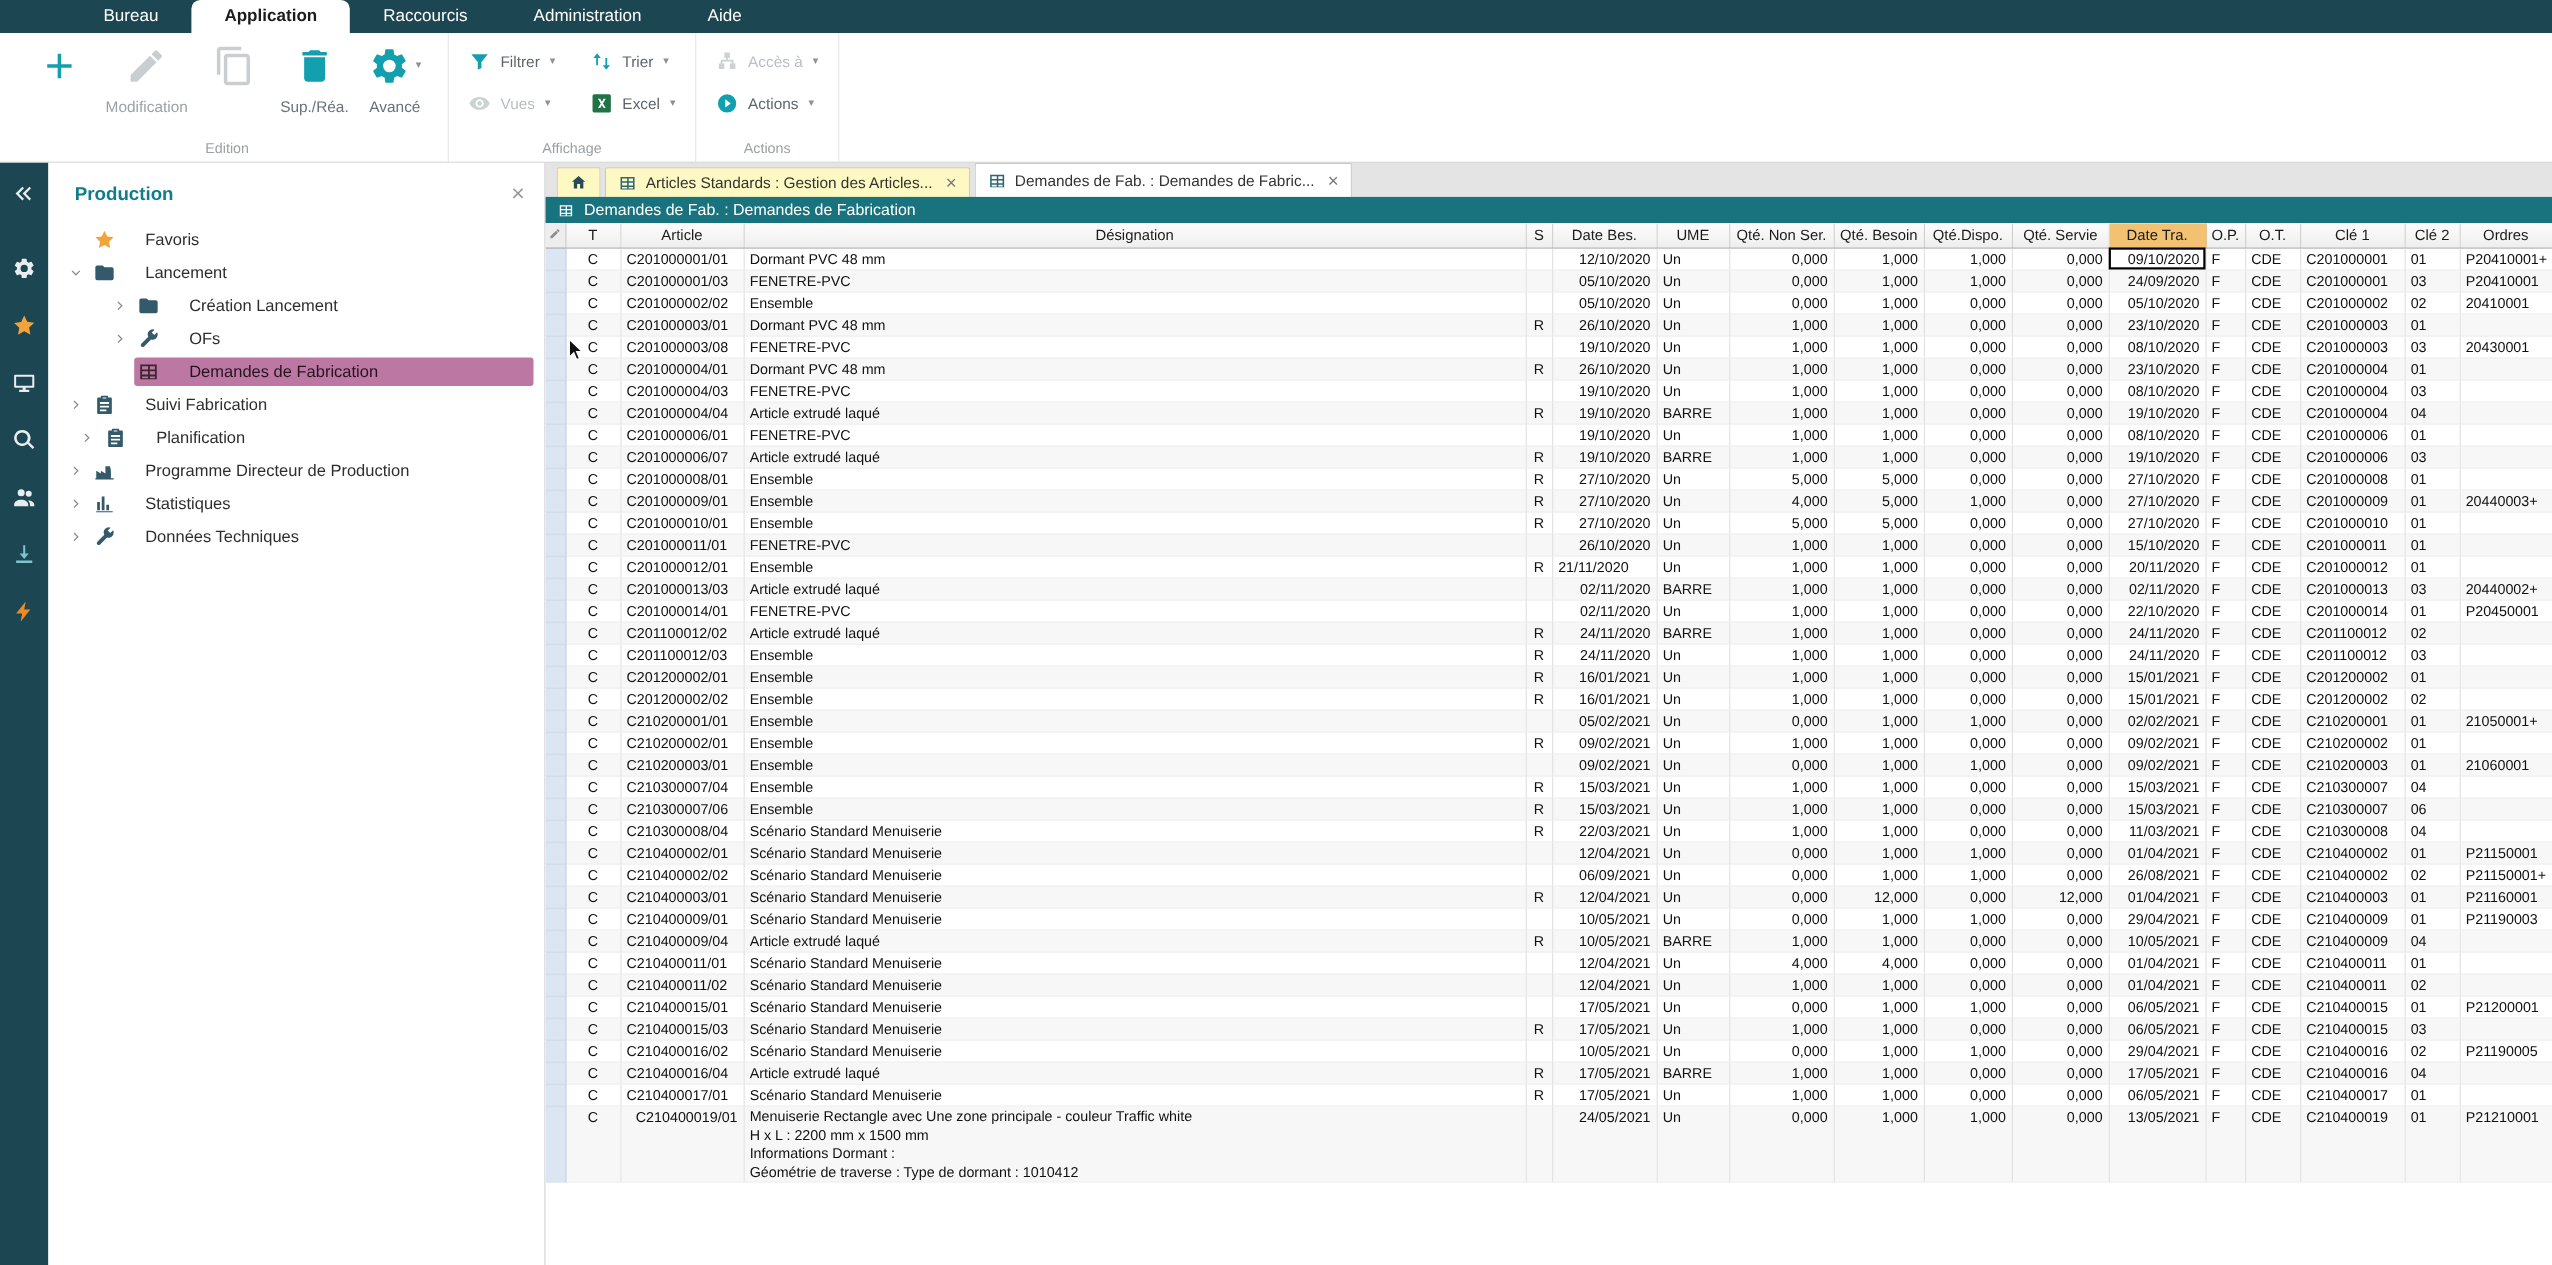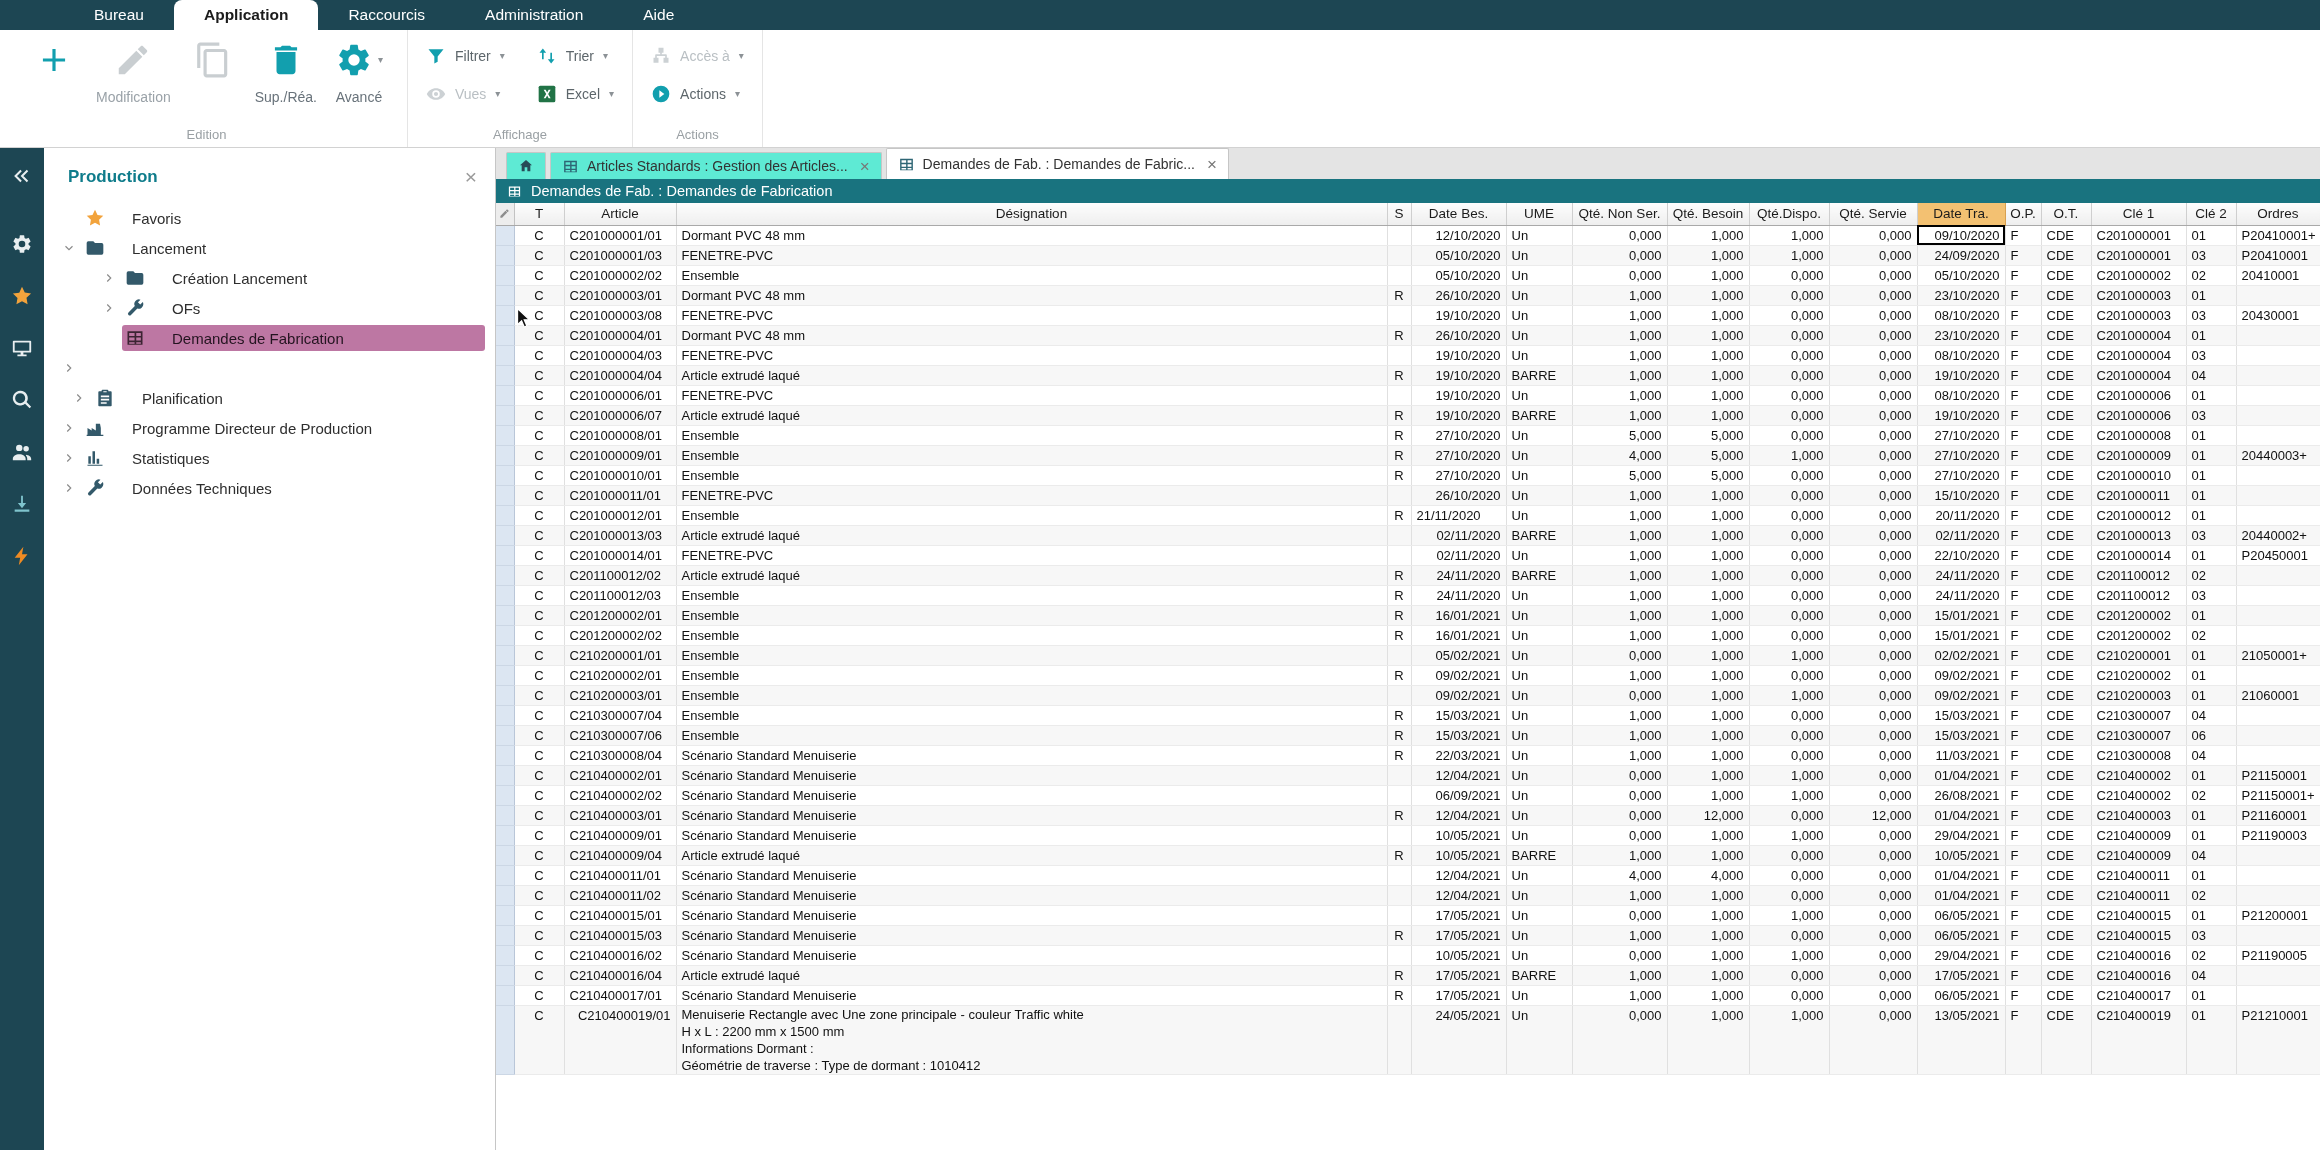--- a/index.html
+++ b/index.html
@@ -52,21 +52,21 @@
   .expander svg{width:14px;height:14px;fill:none}
   .ti-body{display:flex;align-items:center;gap:27px;flex:1;height:26px;padding:0 8px 0 3px;border-radius:3px}
   .ti-body .icon{width:20px;height:20px;color:#33596a}
   .ti-label{white-space:nowrap}
   .tree-item.selected .ti-body{background:#bd77a3;color:#241420;margin-right:10px}
   .tree-item.selected .ti-body .icon{color:#3c2433}
 
   
   .main-area{flex:1;display:flex;flex-direction:column;min-width:0}
   .tab-strip{height:31px;background:#e4e4e4;display:flex;align-items:flex-end;padding-left:10px;gap:4px;flex:0 0 auto}
-  .tab{display:flex;align-items:center;gap:8px;padding:0 11px;background:#5eead4;border:1px solid #c6c6c6;border-bottom:none;
+  .tab{display:flex;align-items:center;gap:8px;padding:0 11px;background:#fef9c3;border:1px solid #c6c6c6;border-bottom:none;
        height:27px;border-radius:2px 2px 0 0;font-size:14px;color:#333;cursor:pointer;white-space:nowrap}
   .tab .icon{width:17px;height:17px;color:#2e6675}
   .tab.home-tab{width:40px;justify-content:center}
   .tab.home-tab .icon{color:#274b57;width:18px;height:18px}
   .tab.active{background:#fff;height:31px}
   .tab-close{color:#777;font-size:17px;line-height:1;margin-left:4px;cursor:pointer}
 
   .view-header{height:24px;background:#19737f;color:#fff;display:flex;align-items:center;gap:9px;padding:0 11px;font-size:14.5px;flex:0 0 auto}
   .vh-icon{width:15px;height:15px;color:#fff}
 
@@ -353,20 +353,28 @@
               </span>
               <span class="ti-label">Demandes de Fabrication</span>
             </div>
           </div>
           <div class="tree-item" style="padding-left: 18px;">
             <span class="expander">
               <svg viewBox="0 0 24 24">
                 <path d="M9 6l6 6-6 6" fill="none" stroke="currentColor" stroke-width="2"></path>
               </svg>
             </span>
+            <div class="ti-body">
+              <span class="icon" style="width: 20px; height: 20px;">
+                <svg viewBox="0 0 24 24">
+                  <path fill-rule="evenodd" d="M9 2h6a1 1 0 0 1 1 1v1h3a1 1 0 0 1 1 1v16a1 1 0 0 1-1 1H5a1 1 0 0 1-1-1V5a1 1 0 0 1 1-1h3V3a1 1 0 0 1 1-1zm1 2v1h4V4h-4zM7 9h10v2H7V9zm0 4h10v2H7v-2zm0 4h7v2H7v-2z"></path>
+                </svg>
+              </span>
+              <span class="ti-label">Suivi Fabrication</span>
+            </div>
           </div>
           <div class="tree-item" style="padding-left: 28px;">
             <span class="expander">
               <svg viewBox="0 0 24 24">
                 <path d="M9 6l6 6-6 6" fill="none" stroke="currentColor" stroke-width="2"></path>
               </svg>
             </span>
             <div class="ti-body">
               <span class="icon" style="width: 20px; height: 20px;">
                 <svg viewBox="0 0 24 24">

